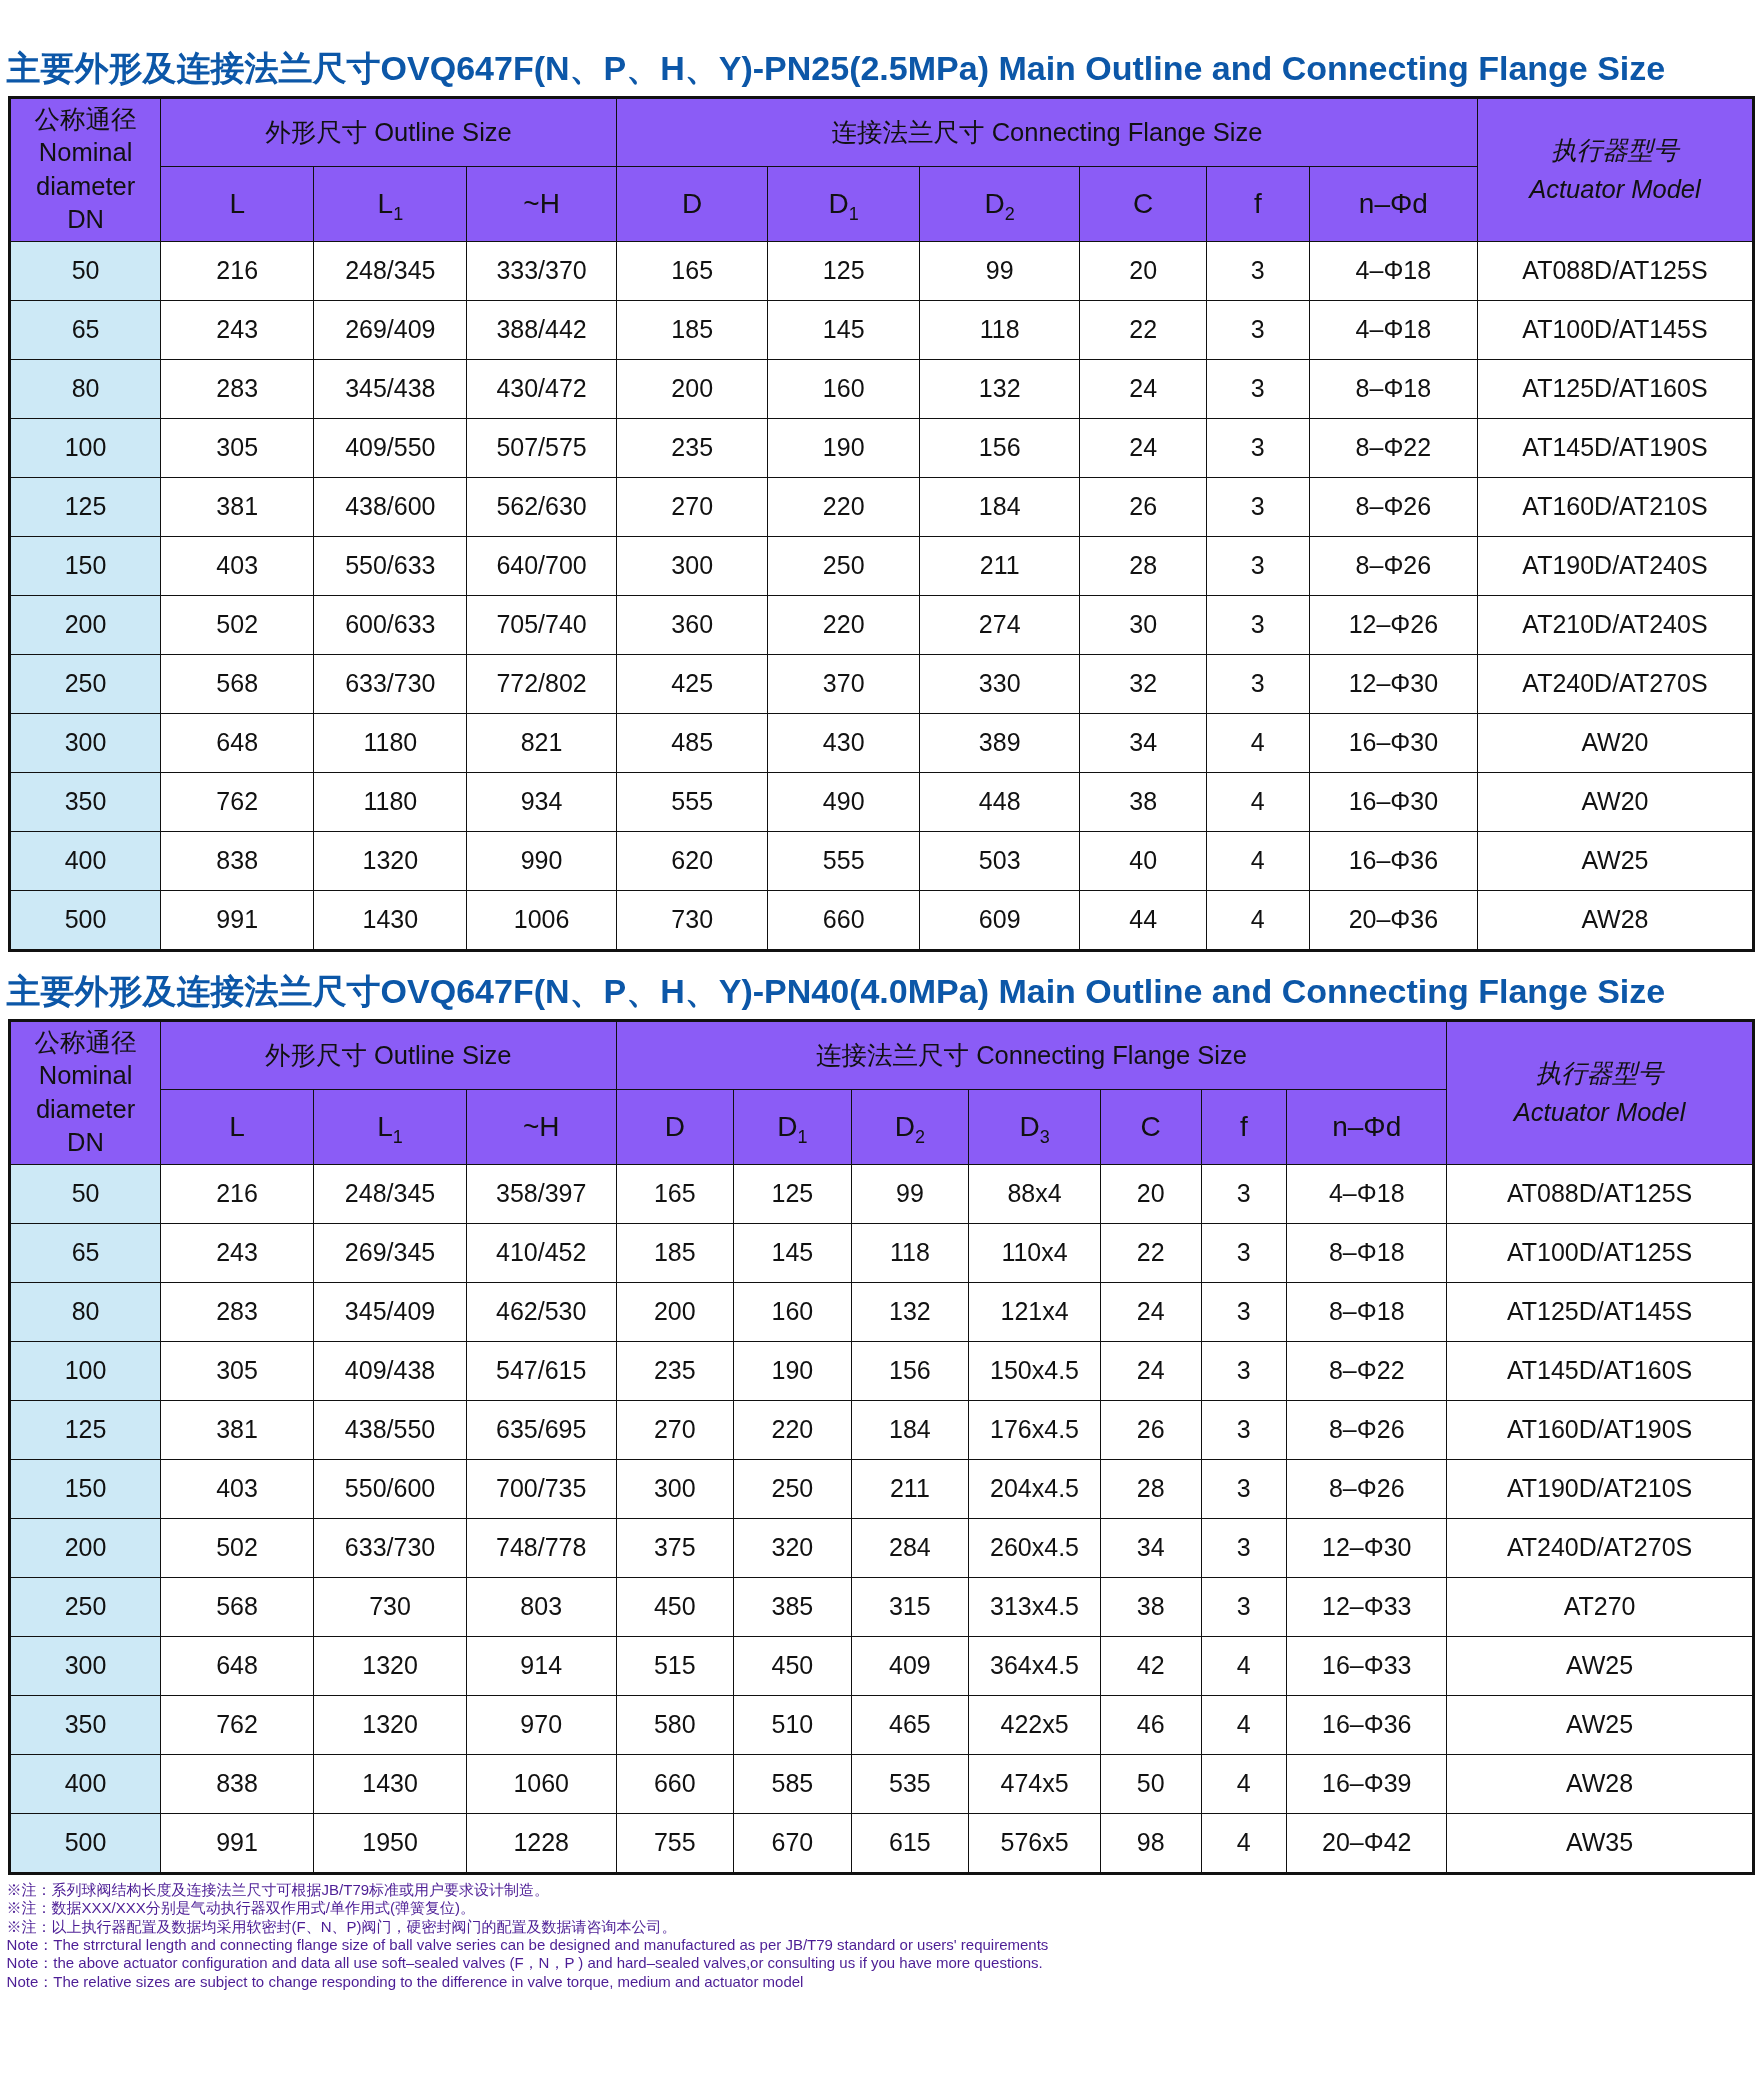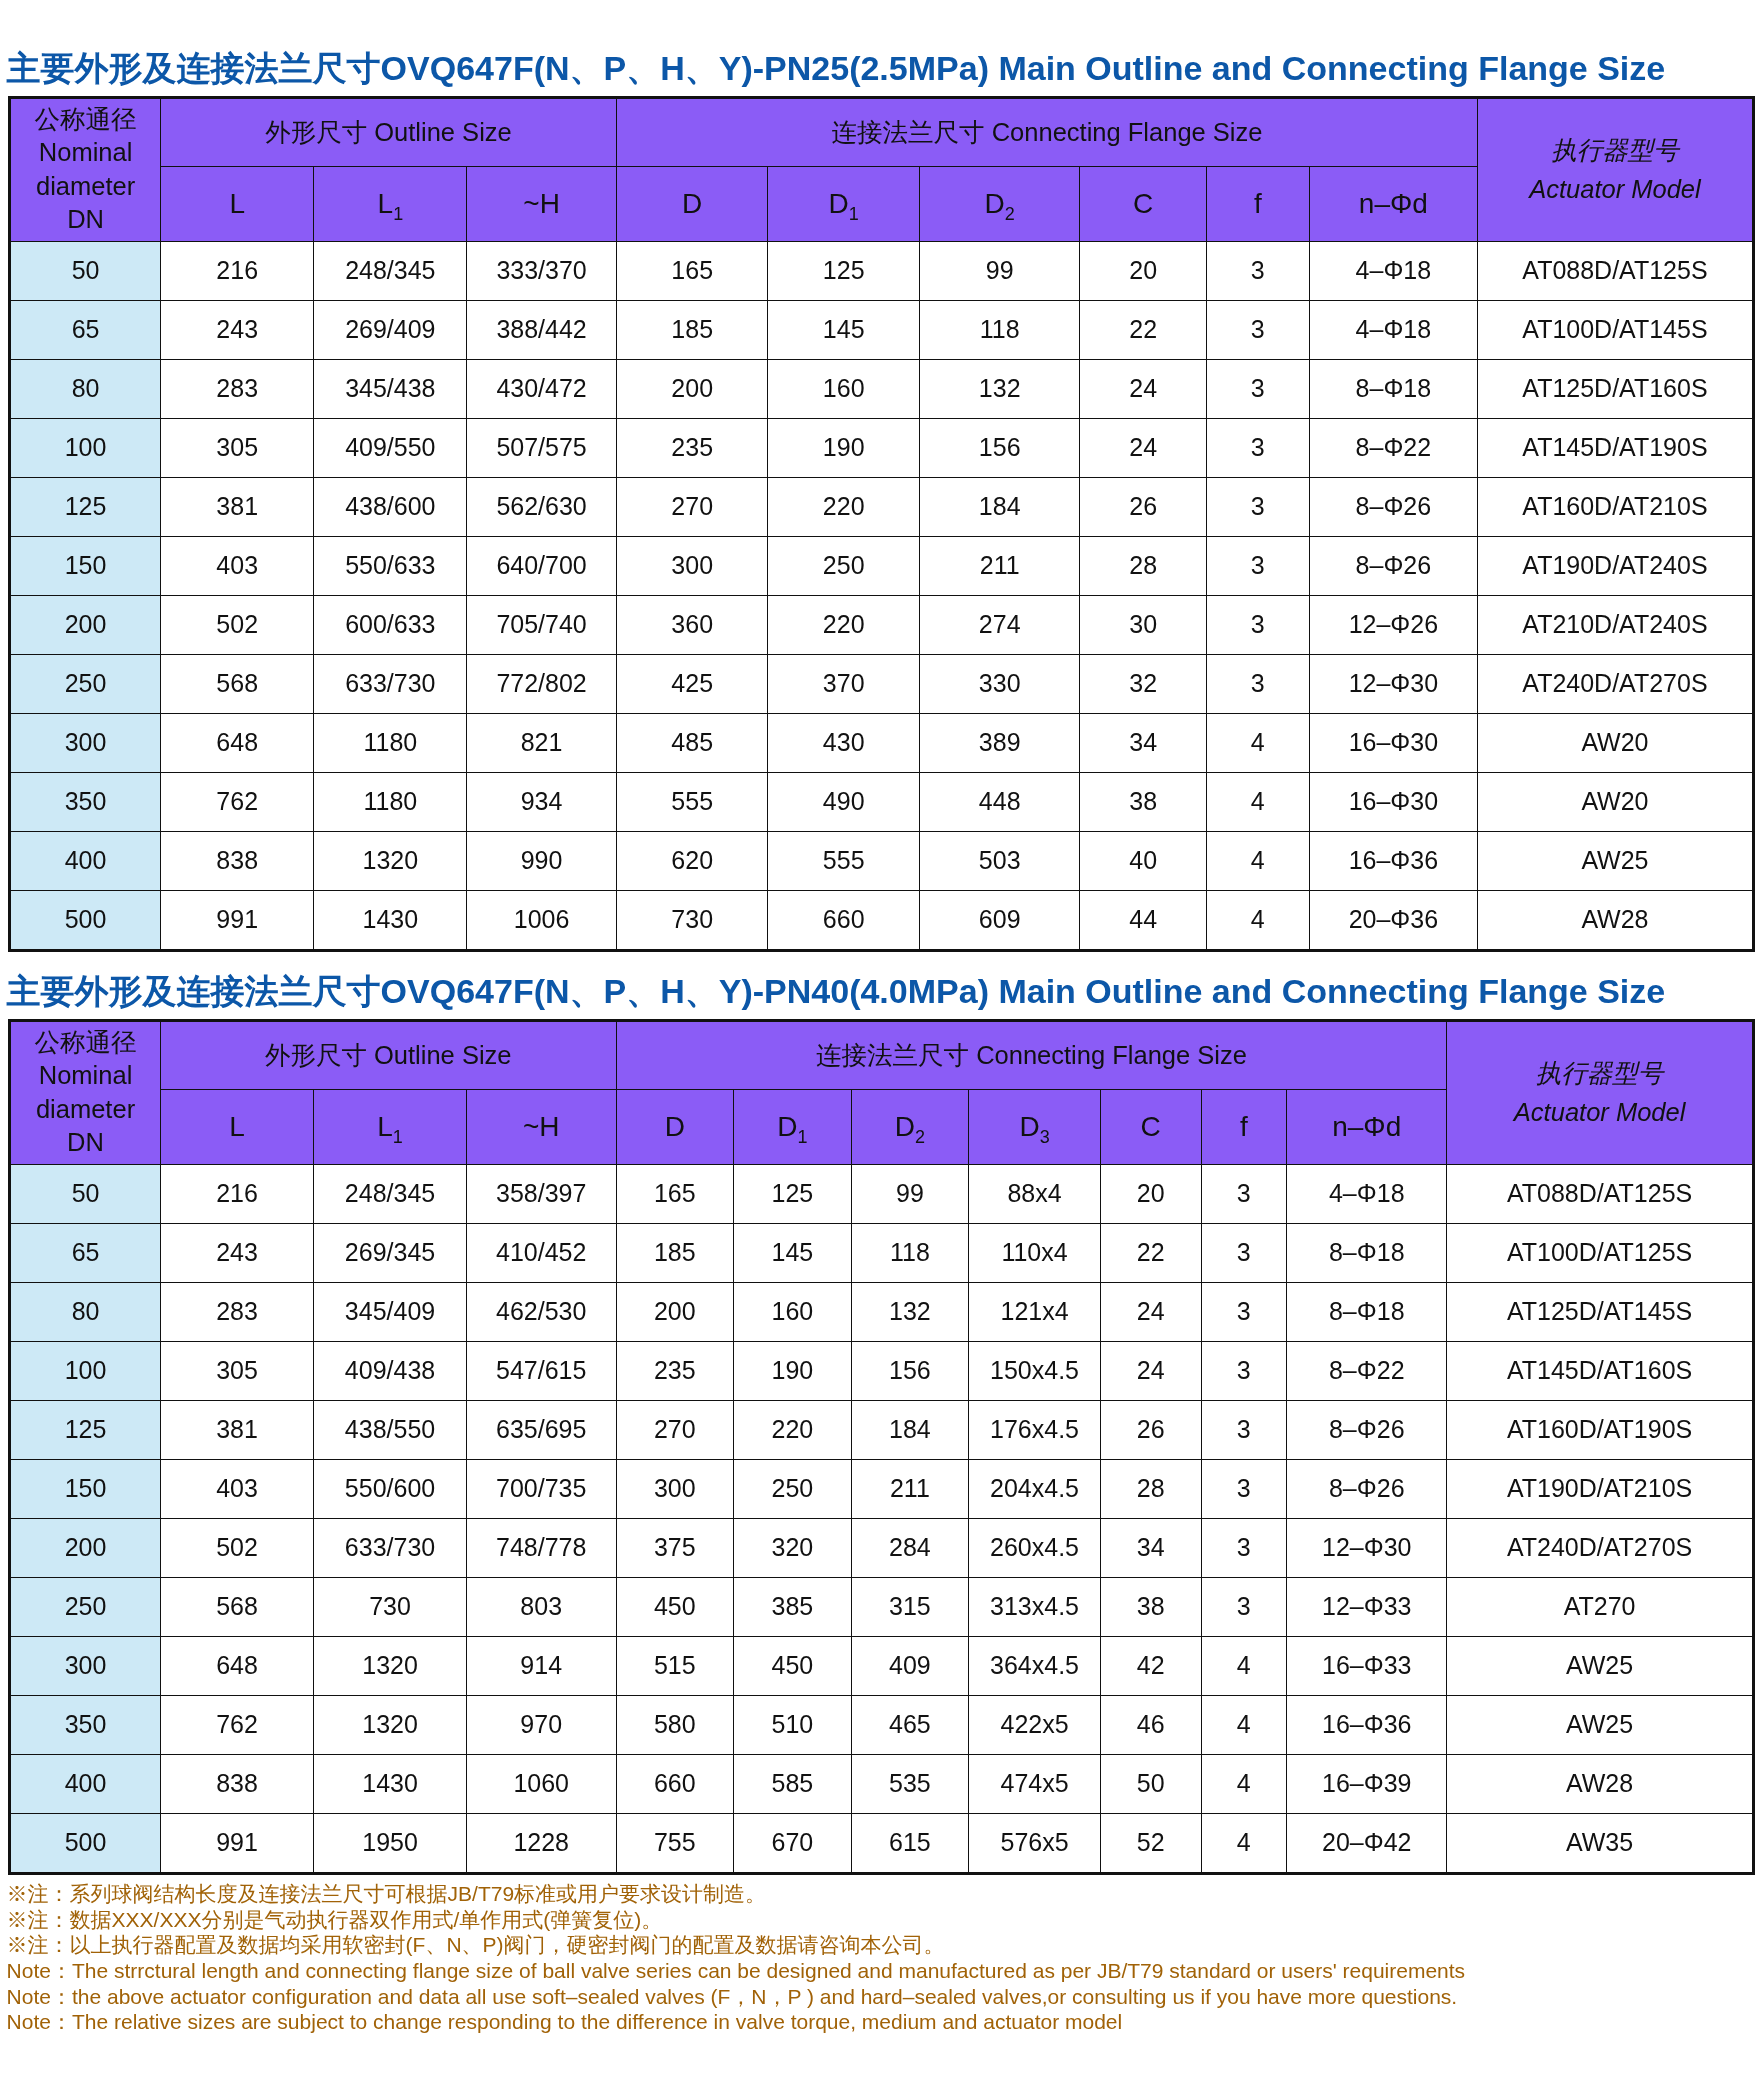--- a/index.html
+++ b/index.html
@@ -25,21 +25,21 @@
   }
   table.spec thead th{background:#8b5cf6;}
   table.spec thead tr.group-row th{height:67px;font-size:25.5px;}
   table.spec thead tr.cols-row th{height:74px;font-size:28px;}
   th.corner{font-size:24px;line-height:1.3;}
   th.act{font-size:25px;line-height:1.5;font-style:italic;}
   table.spec tbody td{height:58px;font-size:25px;background:#ffffff;}
   table.spec tbody td.dn{background:#cde9f6;}
   sub{font-size:18px;line-height:0;}
   .notes{margin:6.6px 0 0 6.6px;}
-  .note-line{font-size:21px;line-height:1.22;white-space:nowrap;color:#a16207;}
+  .note-line{font-size:15px;line-height:1.22;white-space:nowrap;color:#4c1d95;}
 </style>
 </head>
 <body>
 
 <div class="page">
 
   <h1 class="title">主要外形及连接法兰尺寸OVQ647F(N、P、H、Y)-PN25(2.5MPa)  Main Outline and Connecting Flange Size</h1>
   <table class="spec">
       <colgroup>
         <col style="width: 151px;">
@@ -426,21 +426,21 @@
         </tr>
         <tr>
           <td class="dn">500</td>
           <td>991</td>
           <td>1950</td>
           <td>1228</td>
           <td>755</td>
           <td>670</td>
           <td>615</td>
           <td>576x5</td>
-          <td>52</td>
+          <td>98</td>
           <td>4</td>
           <td>20–Φ42</td>
           <td>AW35</td>
         </tr>
       </tbody>
     </table>
 
   <div class="notes">
     <div class="note-line">※注：系列球阀结构长度及连接法兰尺寸可根据JB/T79标准或用户要求设计制造。</div>
     <div class="note-line">※注：数据XXX/XXX分别是气动执行器双作用式/单作用式(弹簧复位)。</div>

